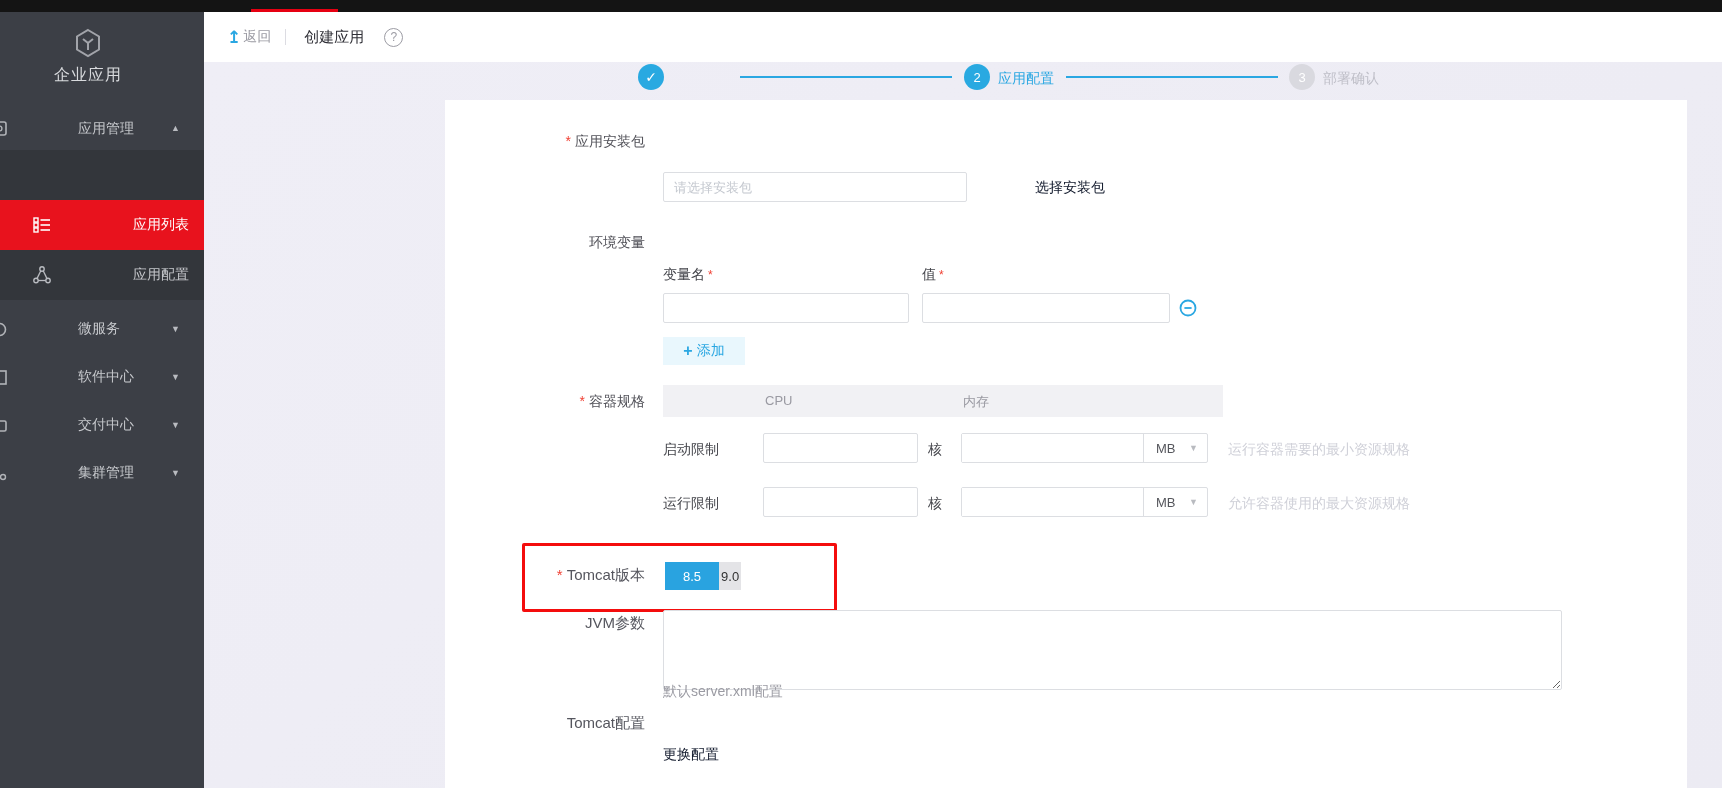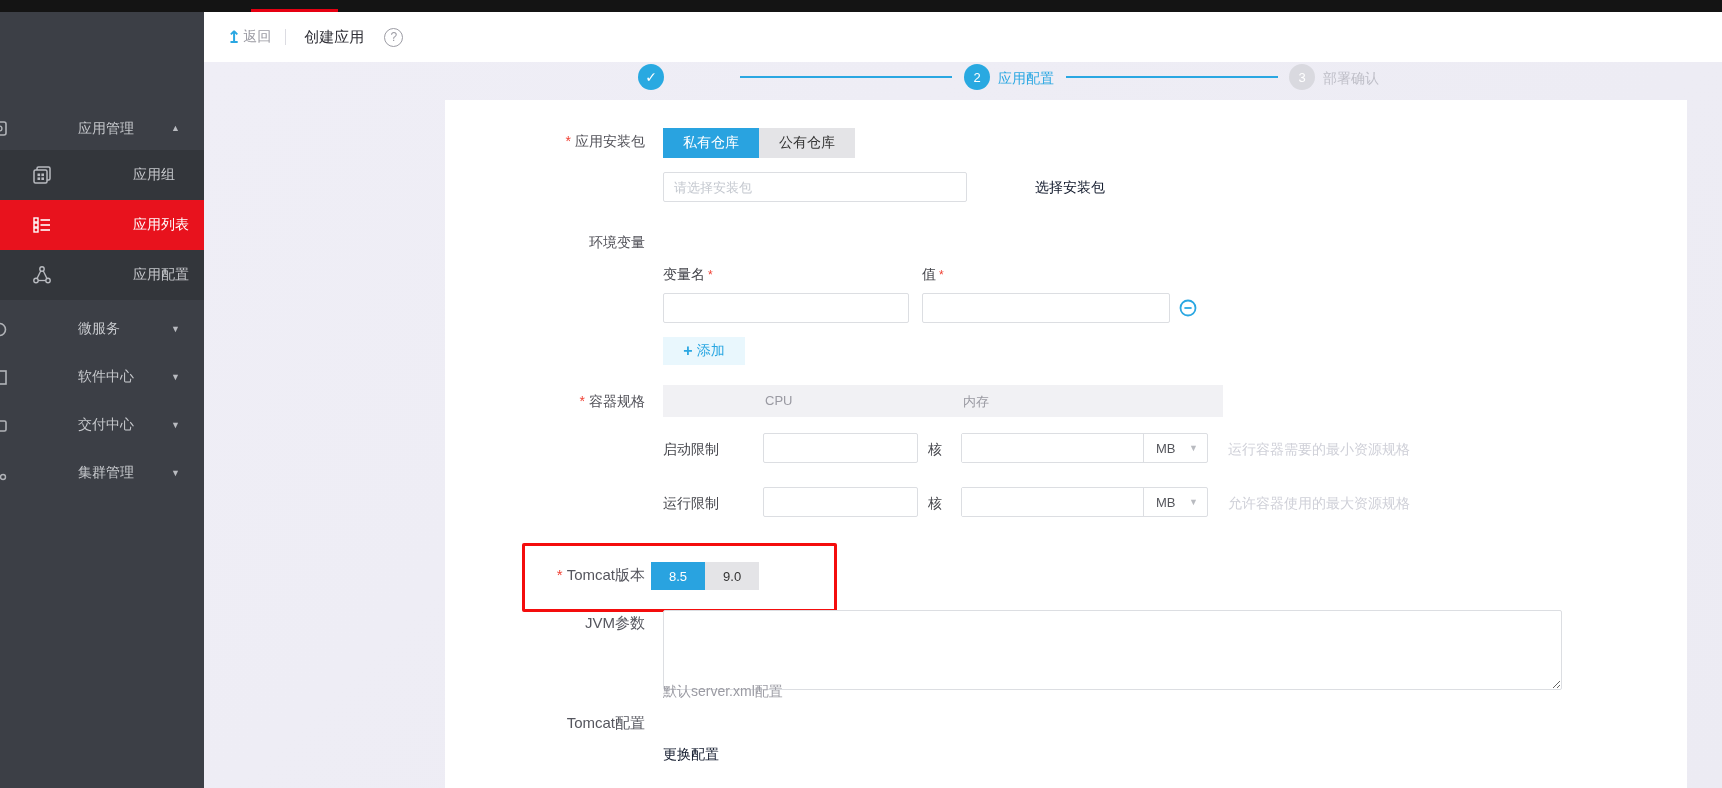--- a/index.html
+++ b/index.html
@@ -93,43 +93,40 @@
   .plain { position:absolute; font-size:14px; color:#9B9BA3; }
 </style>
 </head>
 <body>
 
 <div class="topbar">
   <div class="tab-indicator"></div>
 </div>
 
 <div class="sidebar">
+  <div class="side-head">
+    <svg width="32" height="32" viewBox="0 0 32 32">
+      <polygon points="16,3 27,9.5 27,22.5 16,29 5,22.5 5,9.5" fill="none" stroke="#A2A4AA" stroke-width="2"></polygon>
+      <polyline points="11,12 16,16 21,12" fill="none" stroke="#A2A4AA" stroke-width="2"></polyline>
+      <line x1="16" y1="16" x2="16" y2="23" stroke="#A2A4AA" stroke-width="2"></line>
+    </svg>
+    <div class="side-title">企业应用</div>
+  </div>
 
   <div class="submenu-bg"></div>
 
   <div class="mi top" style="top:95px;height:43px;">
     <svg class="sliver" viewBox="0 0 17 17">
       <rect x="2" y="2" width="13" height="13" rx="2" fill="none" stroke="#C6C8CC" stroke-width="1.6"></rect>
       <circle cx="8.5" cy="8.5" r="2.4" fill="none" stroke="#C6C8CC" stroke-width="1.4"></circle>
     </svg>
     <span class="txt">应用管理</span>
     <span class="caret">▲</span>
   </div>
 
-  <div class="mi sub" style="top:138px;height:50px;">
-    <svg class="ic" viewBox="0 0 22 22">
-      <rect x="6" y="3" width="13" height="13" rx="1.5" fill="none" stroke="#B9BBC0" stroke-width="1.5"></rect>
-      <rect x="3" y="6" width="13" height="13" rx="1.5" fill="#33363B" stroke="#B9BBC0" stroke-width="1.5"></rect>
-      <rect x="6.5" y="9.5" width="2.6" height="2.6" fill="#B9BBC0"></rect>
-      <rect x="10.4" y="9.5" width="2.6" height="2.6" fill="#B9BBC0"></rect>
-      <rect x="6.5" y="13.4" width="2.6" height="2.6" fill="#B9BBC0"></rect>
-      <rect x="10.4" y="13.4" width="2.6" height="2.6" fill="#B9BBC0"></rect>
-    </svg>
-    <span class="txt">应用组</span>
-  </div>
 
   <div class="mi sub active" style="top:188px;height:50px;">
     <svg class="ic" viewBox="0 0 22 22">
       <rect x="3" y="4" width="4" height="4" fill="none" stroke="#fff" stroke-width="1.4"></rect>
       <rect x="3" y="9" width="4" height="4" fill="none" stroke="#fff" stroke-width="1.4"></rect>
       <rect x="3" y="14" width="4" height="4" fill="none" stroke="#fff" stroke-width="1.4"></rect>
       <line x1="9.5" y1="6" x2="19" y2="6" stroke="#fff" stroke-width="1.6"></line>
       <line x1="9.5" y1="11" x2="19" y2="11" stroke="#fff" stroke-width="1.6"></line>
       <line x1="9.5" y1="16" x2="19" y2="16" stroke="#fff" stroke-width="1.6"></line>
     </svg>
@@ -206,24 +203,20 @@
     <div class="sline" style="left:862px;width:212px;"></div>
 
     <div class="scircle gray" style="left:1085px;">3</div>
     <div class="slabel gray" style="left:1119px;">部署确认</div>
   </div>
 
   <div class="panel">
 
     <div class="flabel" style="top:33px;">
       <span class="req">*</span><span>应用安装包</span>
-    </div>
-    <div class="tabgroup" style="left:218px;top:28px;">
-      <div class="tabbtn on">私有仓库</div>
-      <div class="tabbtn off">公有仓库</div>
     </div>
     <input class="tin" style="left: 218px; top: 72px; width: 304px;" placeholder="请选择安装包">
     <div class="linkbtn" style="left:590px;top:79px;">选择安装包</div>
 
     <div class="flabel" style="top:134px;">环境变量</div>
 
     <div class="subcol" style="left:218px;top:166px;">
       <span>变量名</span><span class="req">*</span>
     </div>
     <div class="subcol" style="left:477px;top:166px;">
@@ -269,23 +262,23 @@
         <span class="mu">MB</span>
         <span class="ca">▼</span>
       </div>
     </div>
     <div class="hint faint" style="left:783px;top:395px;">允许容器使用的最大资源规格</div>
 
     <div class="redbox" style="left:77px;top:443px;width:315px;height:69px;"></div>
     <div class="flabel big" style="top:466px;">
       <span class="req">*</span><span>Tomcat版本</span>
     </div>
-    <div class="tabgroup" style="left:206px;top:462px;border-radius:7px;">
+    <div class="tabgroup" style="left:220px;top:462px;border-radius:7px;">
       <div class="tabbtn on" style="height:28px;padding:0 18px;font-size:13px;">8.5</div>
-      <div class="tabbtn off" style="height:28px;padding:0 18px;font-size:13px;">9.0</div>
+      <div class="tabbtn off" style="height:28px;padding:0 2px;font-size:13px;">9.0</div>
     </div>
 
     <div class="flabel big" style="top:514px;">JVM参数</div>
     <textarea class="jvm-ta" style="left: 218px; top: 510px; width: 899px; height: 80px;"></textarea>
 
     <div class="flabel big" style="top:614px;">Tomcat配置</div>
     <div class="plain" style="left:218px;top:583px;">默认server.xml配置</div>
     <div class="linkbtn" style="left:218px;top:646px;">更换配置</div>
 
   </div>

